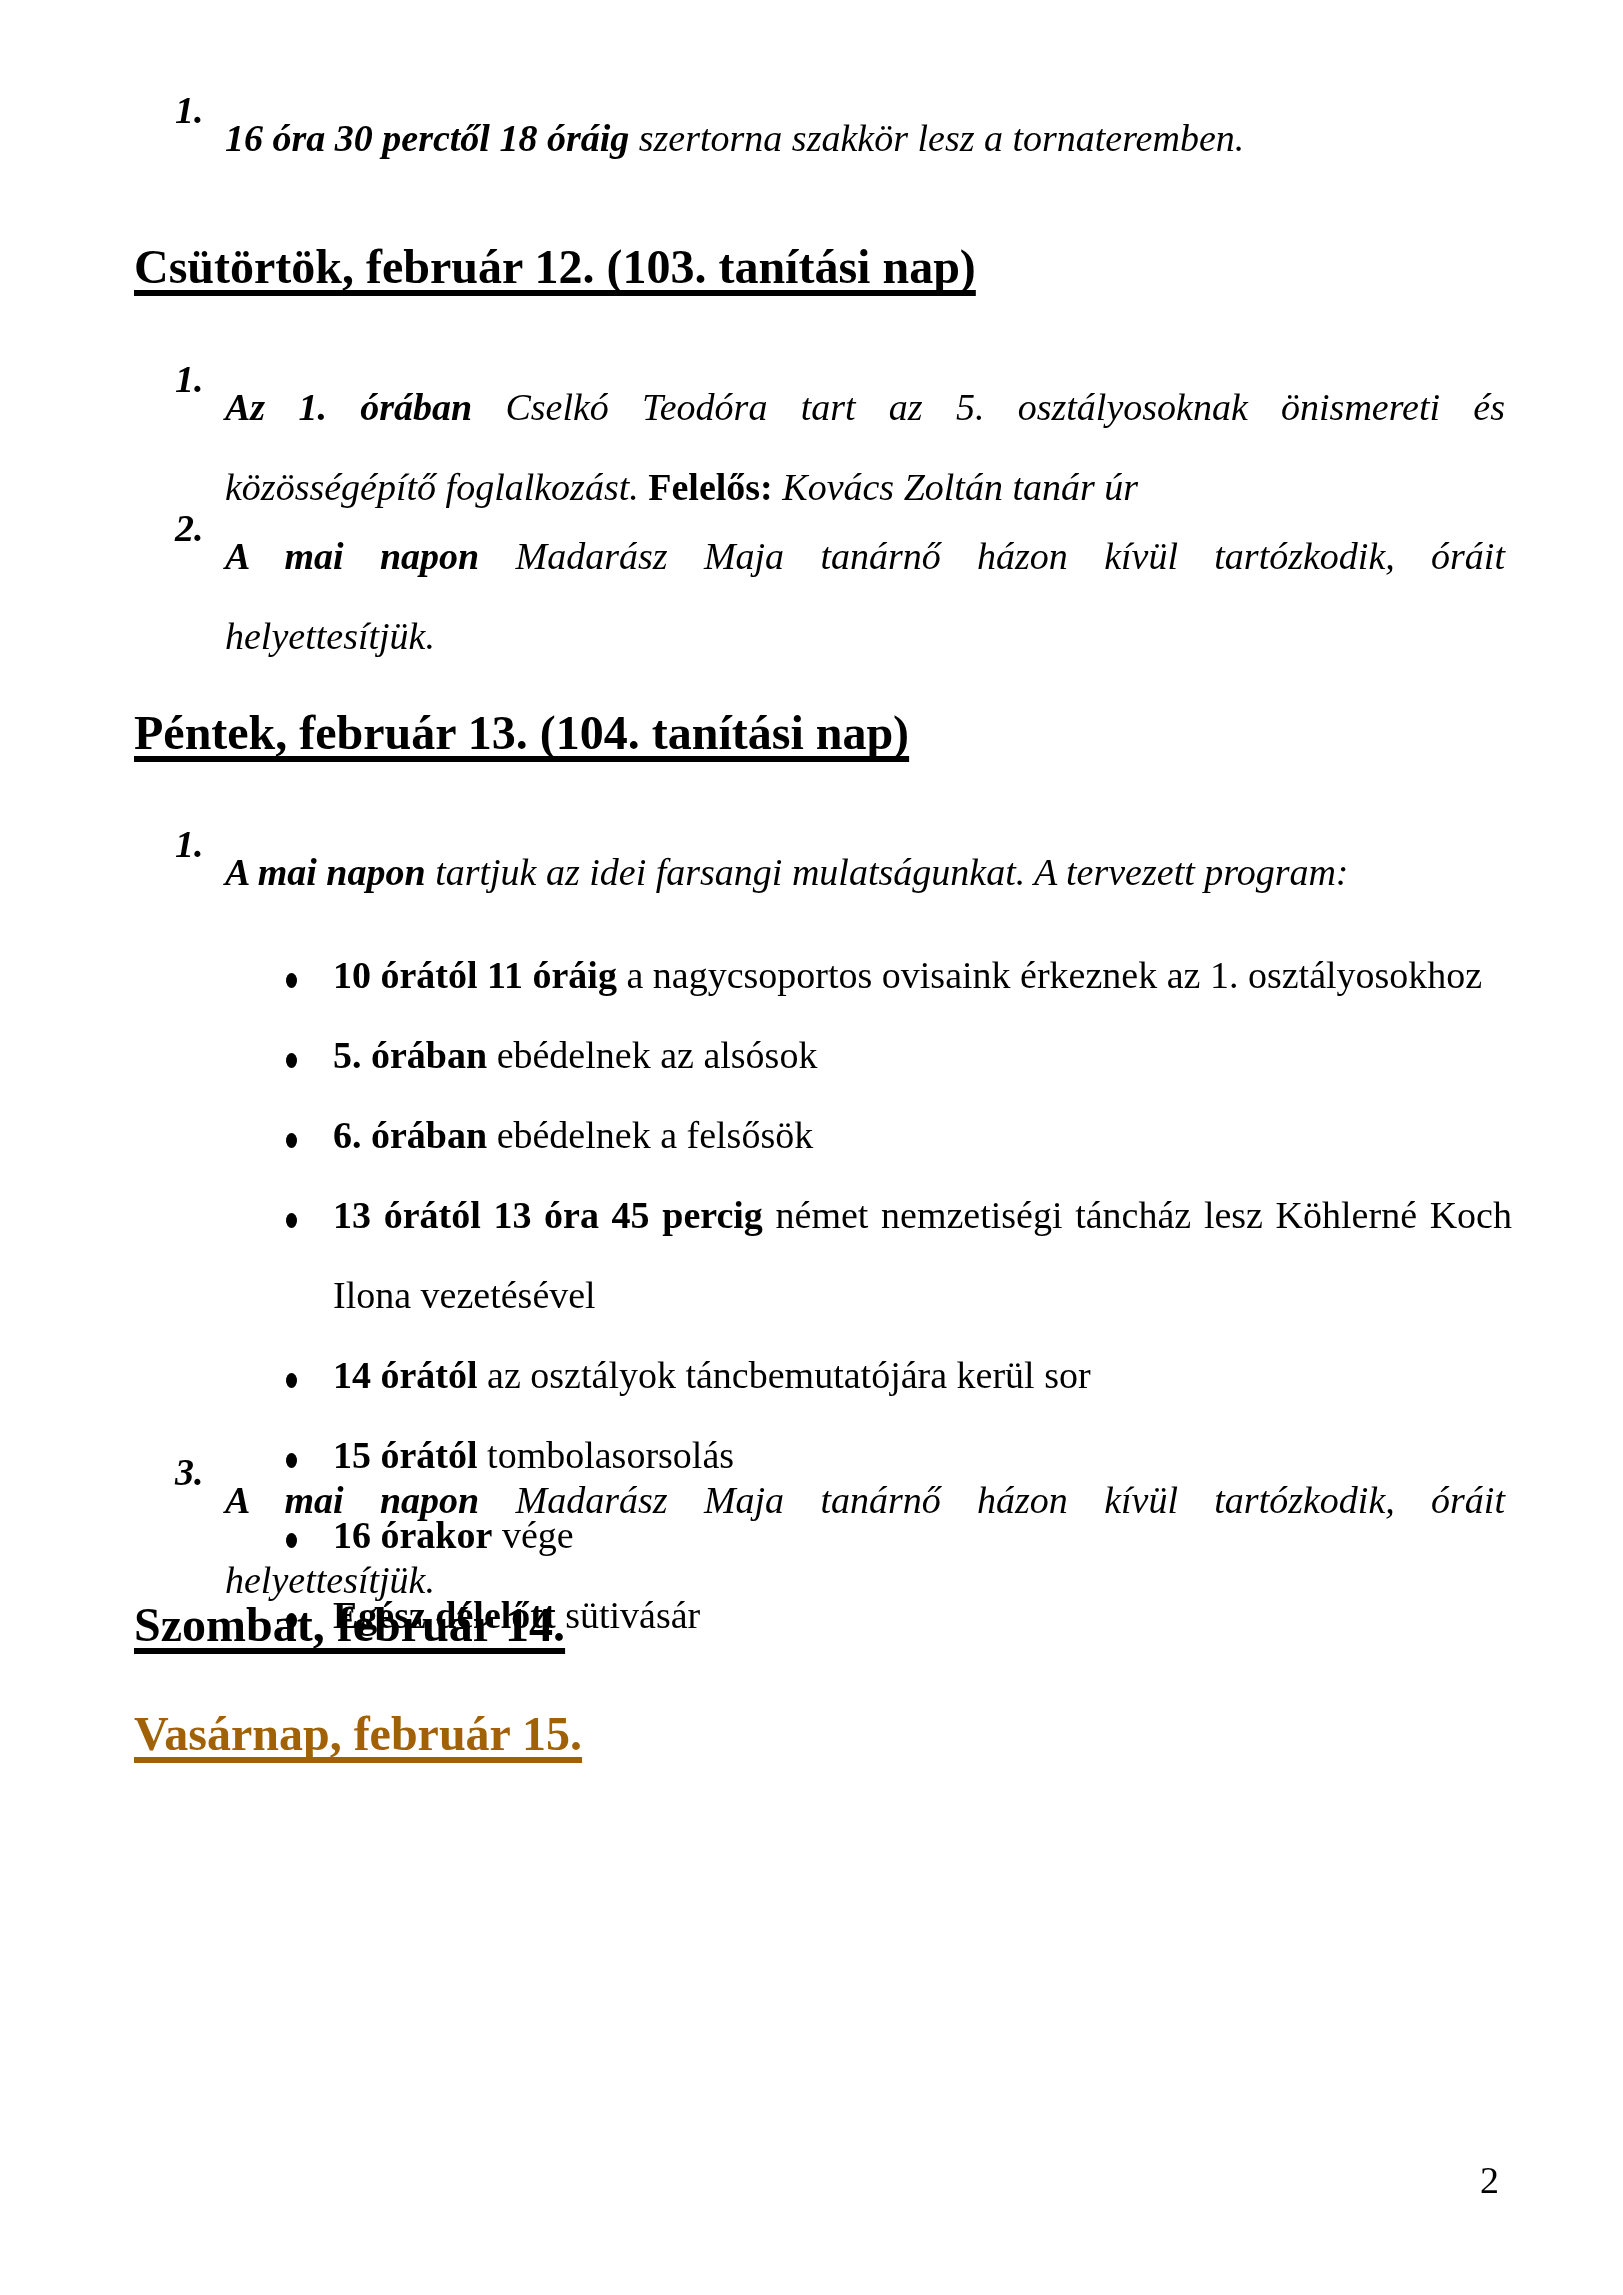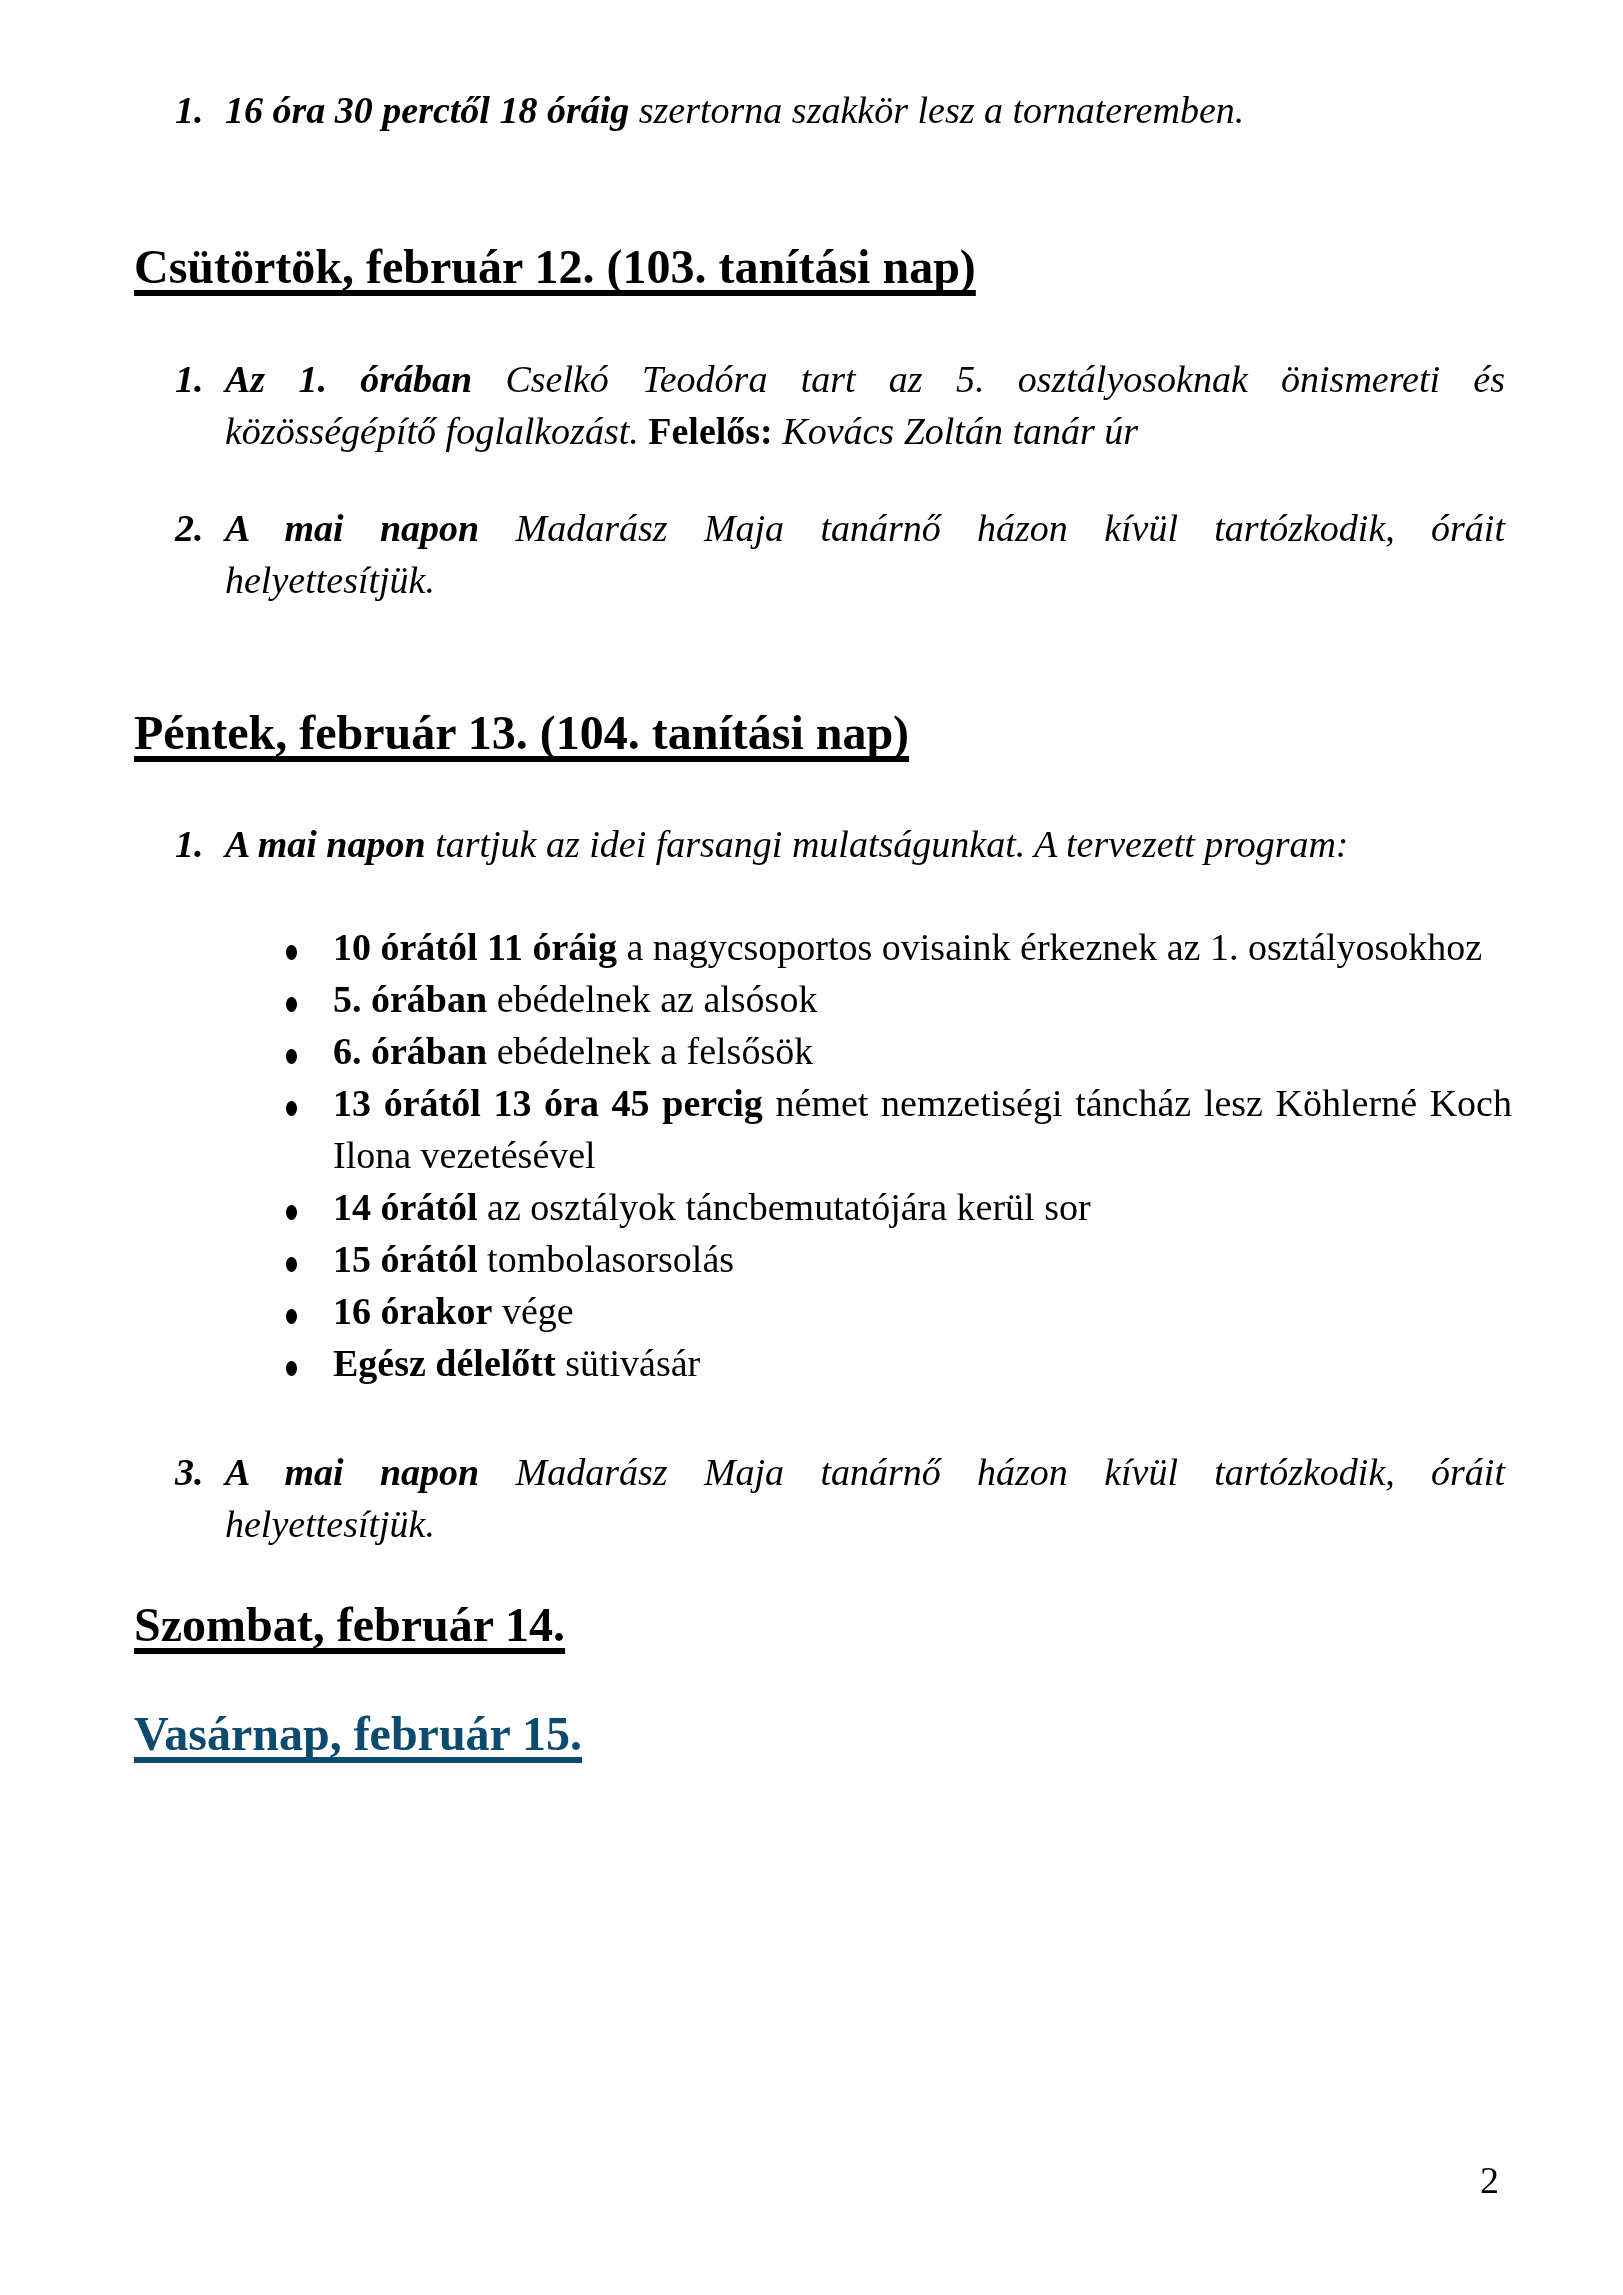--- a/index.html
+++ b/index.html
@@ -14,37 +14,37 @@
   
   .item{
     position:absolute;left:175px;right:118px;
     font-size:38px;line-height:52px;font-style:italic;
   }
   .marker{
     position:absolute;left:0;top:0;width:46px;
     font-weight:bold;font-style:italic;
   }
   .itext{margin-left:50px;}
-  .line{text-align:left;}
+  .line{text-align:left;margin-top:28px;}
   .just{text-align:justify;text-align-last:justify;}
   b,.b{font-weight:bold;}
   .bu{font-weight:bold;font-style:normal;} 
   
   .h{
     position:absolute;left:134px;
     font-size:48px;line-height:52px;font-weight:bold;
     white-space:nowrap;
   }
   .h .ul, .center-h .ul{
     text-decoration:underline;
     text-decoration-thickness:5.9px;
     text-underline-offset:6.5px;
     text-decoration-skip-ink:none;
   }
-  .red{color:#0c4a6e;}
+  .red{color:#a16207;}
   .center-h{
     position:absolute;left:0;right:0;text-align:center;
     font-size:48px;line-height:52px;font-weight:bold;
   }
   
   .bullets{
     position:absolute;left:285px;right:111px;
     font-size:38px;line-height:52px;
   }
   .bullet{position:relative;padding-left:48px;}

